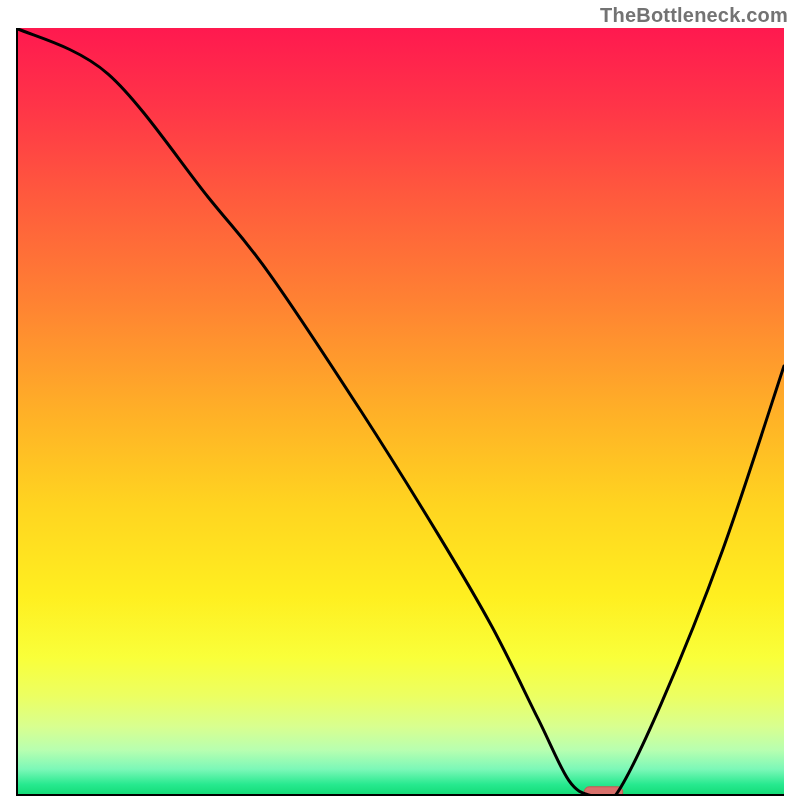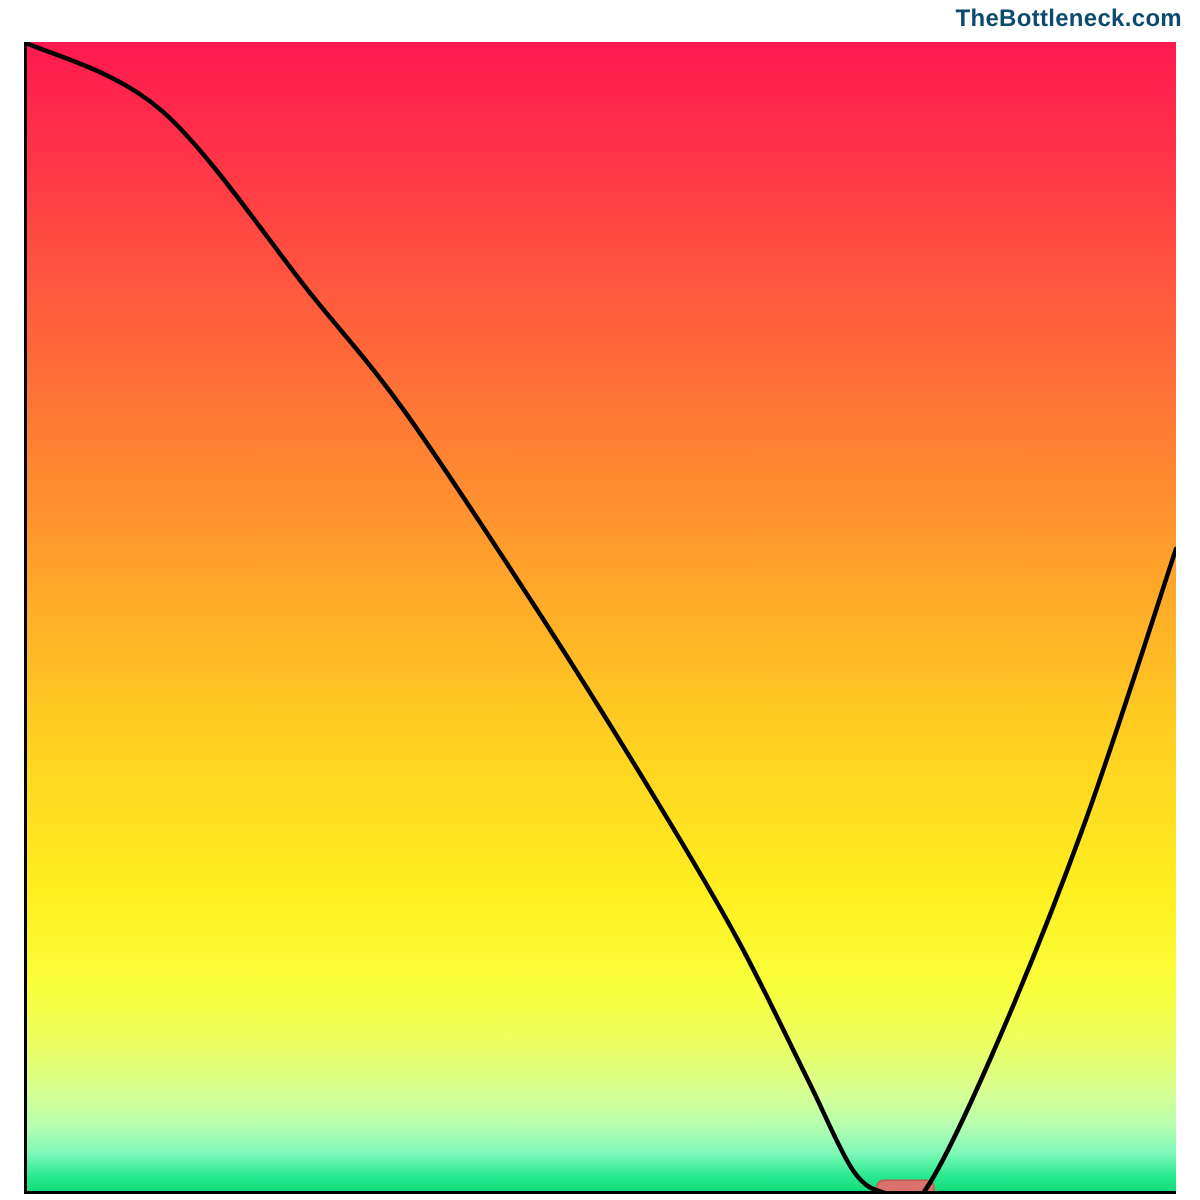--- a/index.html
+++ b/index.html
@@ -12,23 +12,23 @@
   }
   .wrap {
     position: relative;
     width: 800px;
     height: 800px;
   }
   .watermark {
     position: absolute;
     top: 4px;
     right: 12px;
-    font-size: 16px;
+    font-size: 20px;
     font-weight: bold;
-    color: #0c4a6e;
+    color: #737373;
     letter-spacing: 0.2px;
     z-index: 10;
   }
   svg.chart {
     position: absolute;
     top: 28px;
     left: 16px;
     width: 768px;
     height: 768px;
     display: block;

